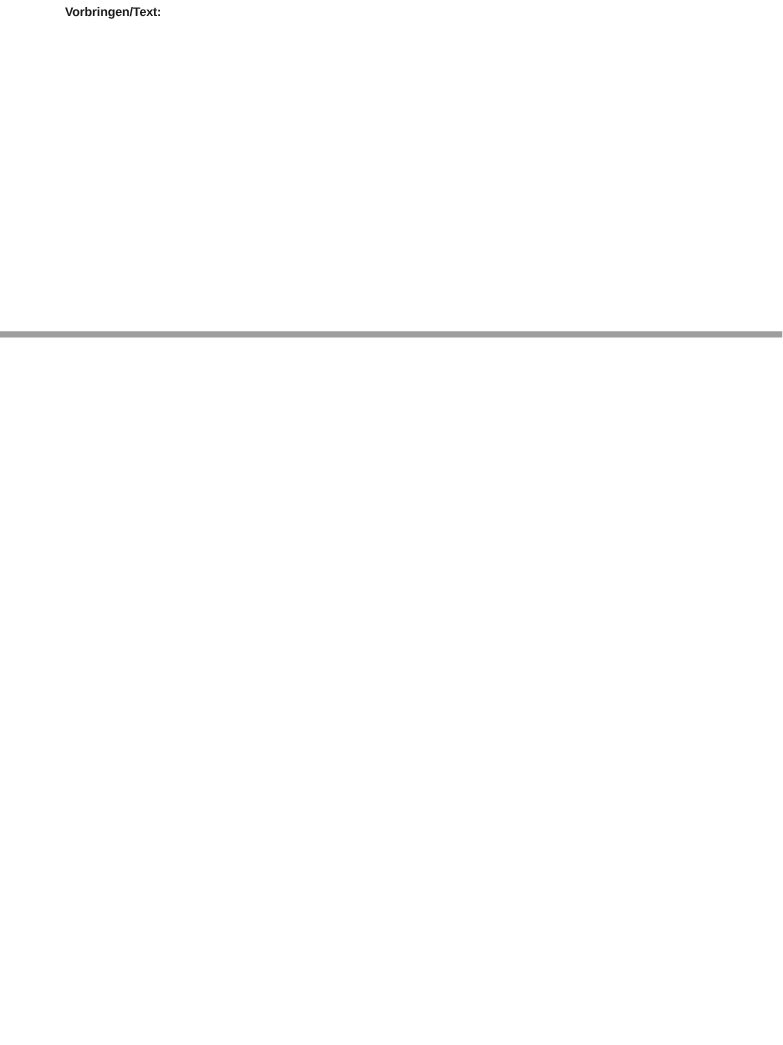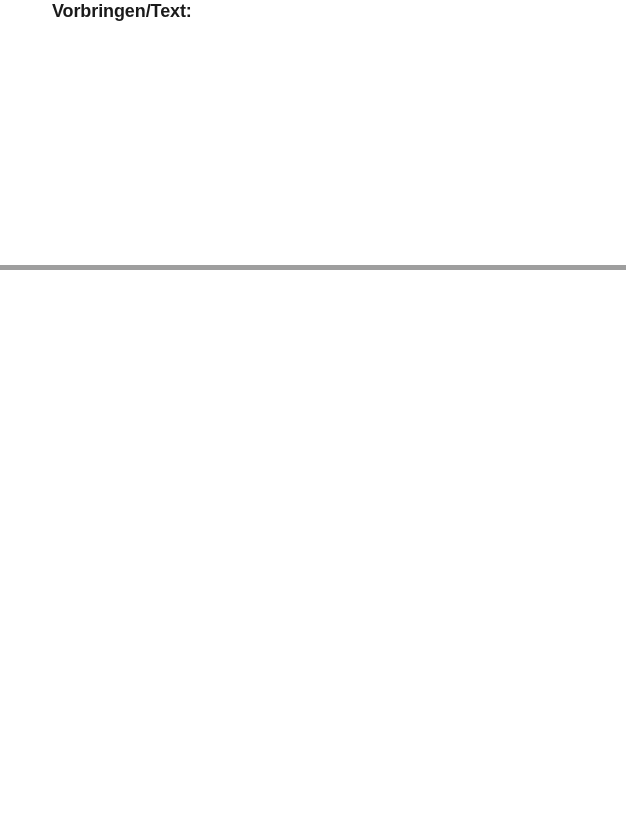--- a/index.html
+++ b/index.html
@@ -32,21 +32,21 @@
     left: 0;
     width: 626px;
     overflow: hidden;
     white-space: nowrap;
   }
 
   .doc-heading {
     position: absolute;
     left: 52px;
     top: 3px;
-    font-size: 18px;
+    font-size: 10px;
     font-weight: bold;
     letter-spacing: -0.1px;
     line-height: 16px;
     white-space: nowrap;
   }
 
   
   .separator {
     position: absolute;
     left: 0;

